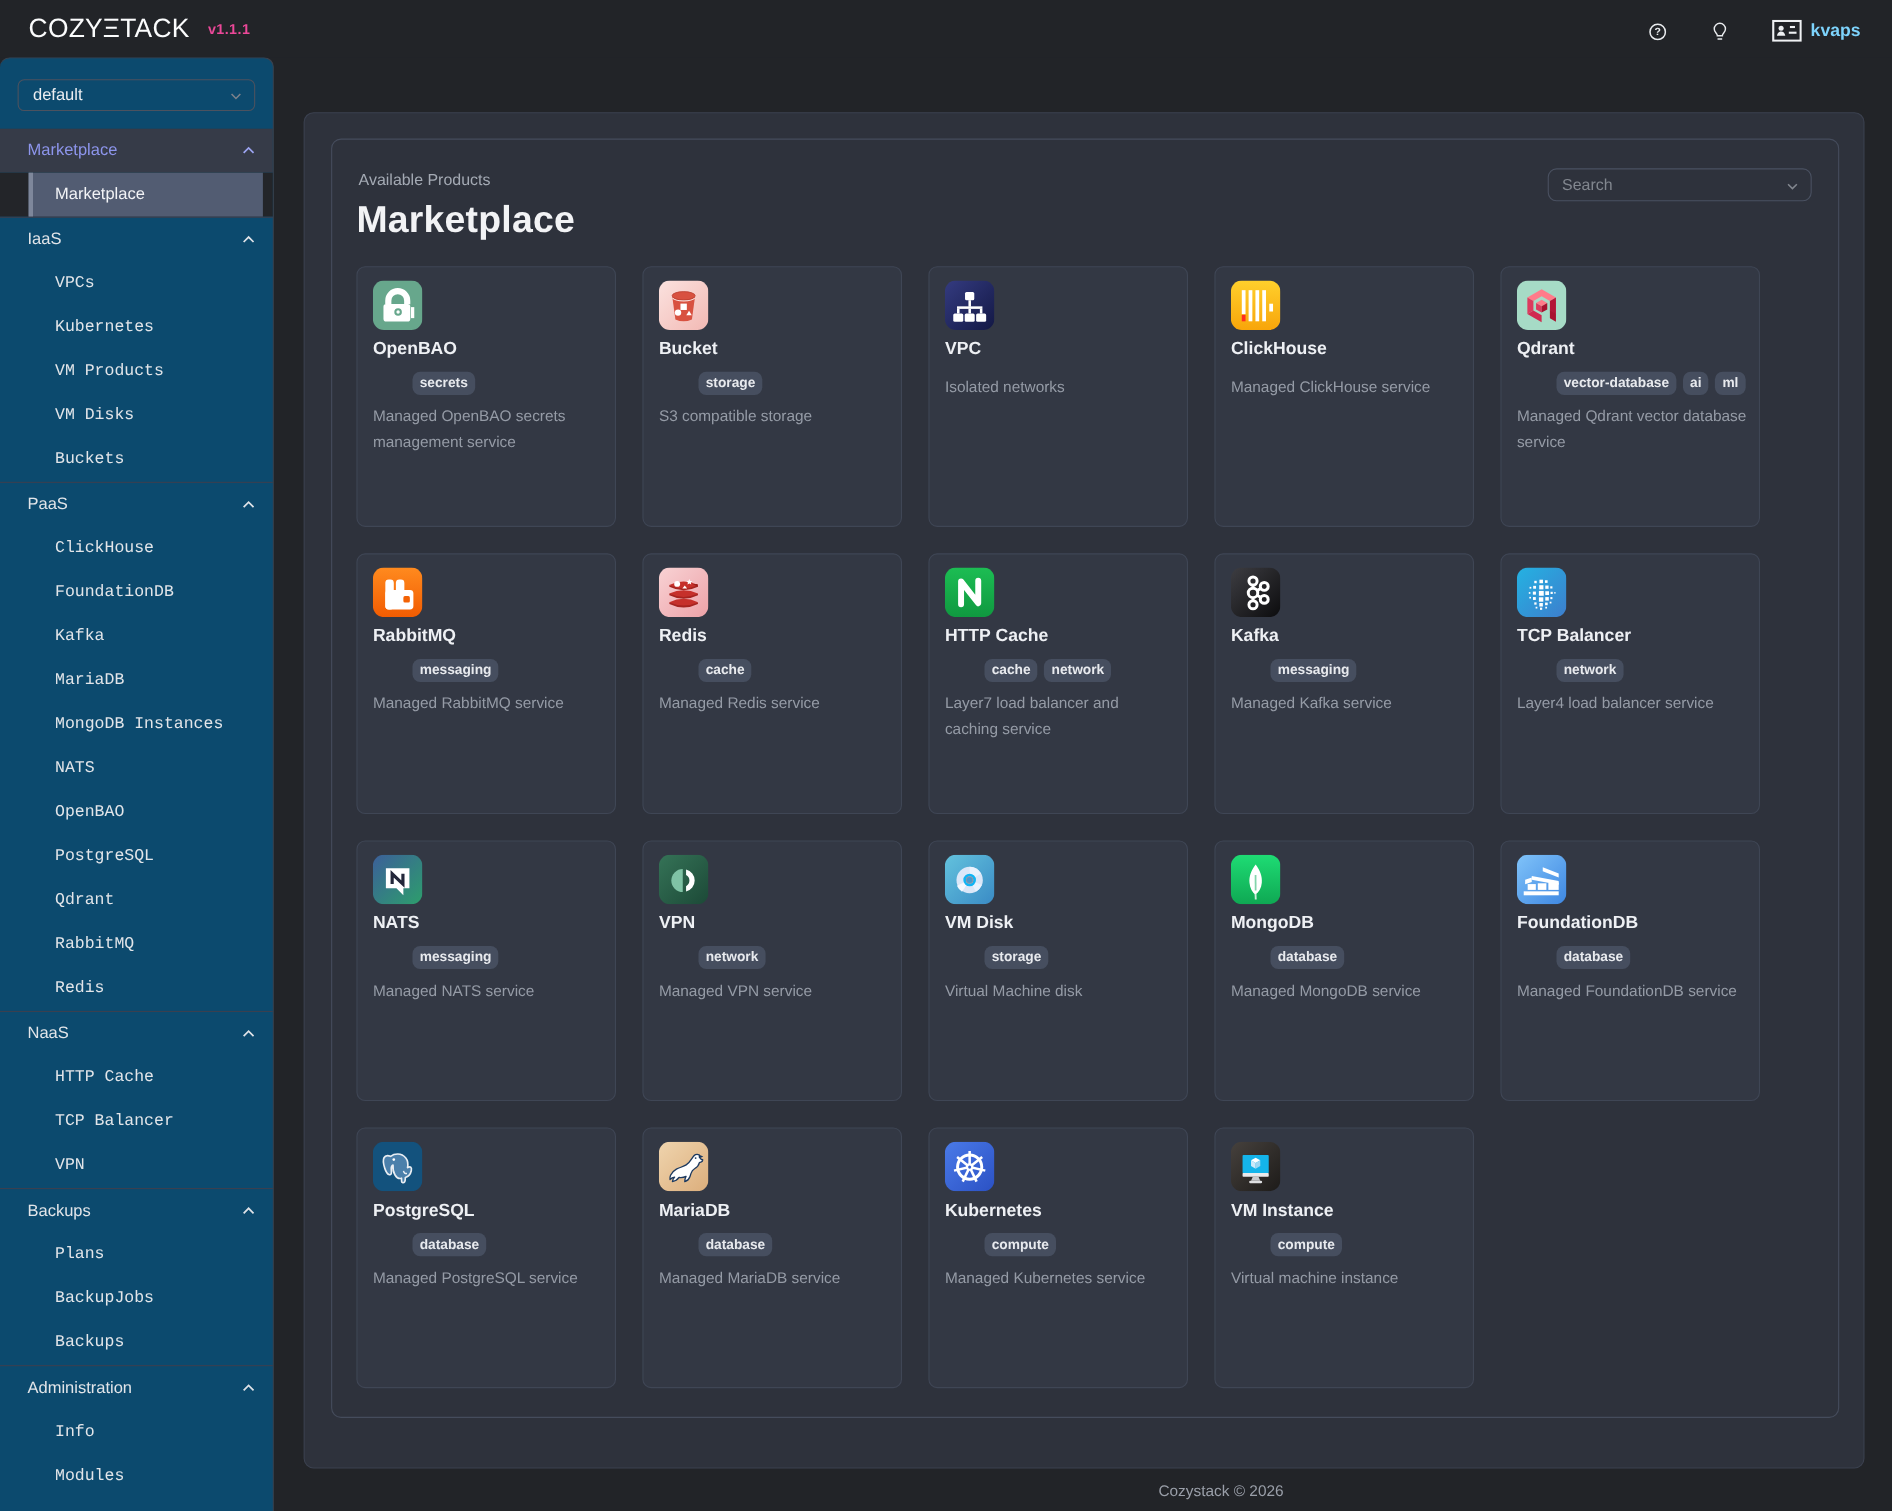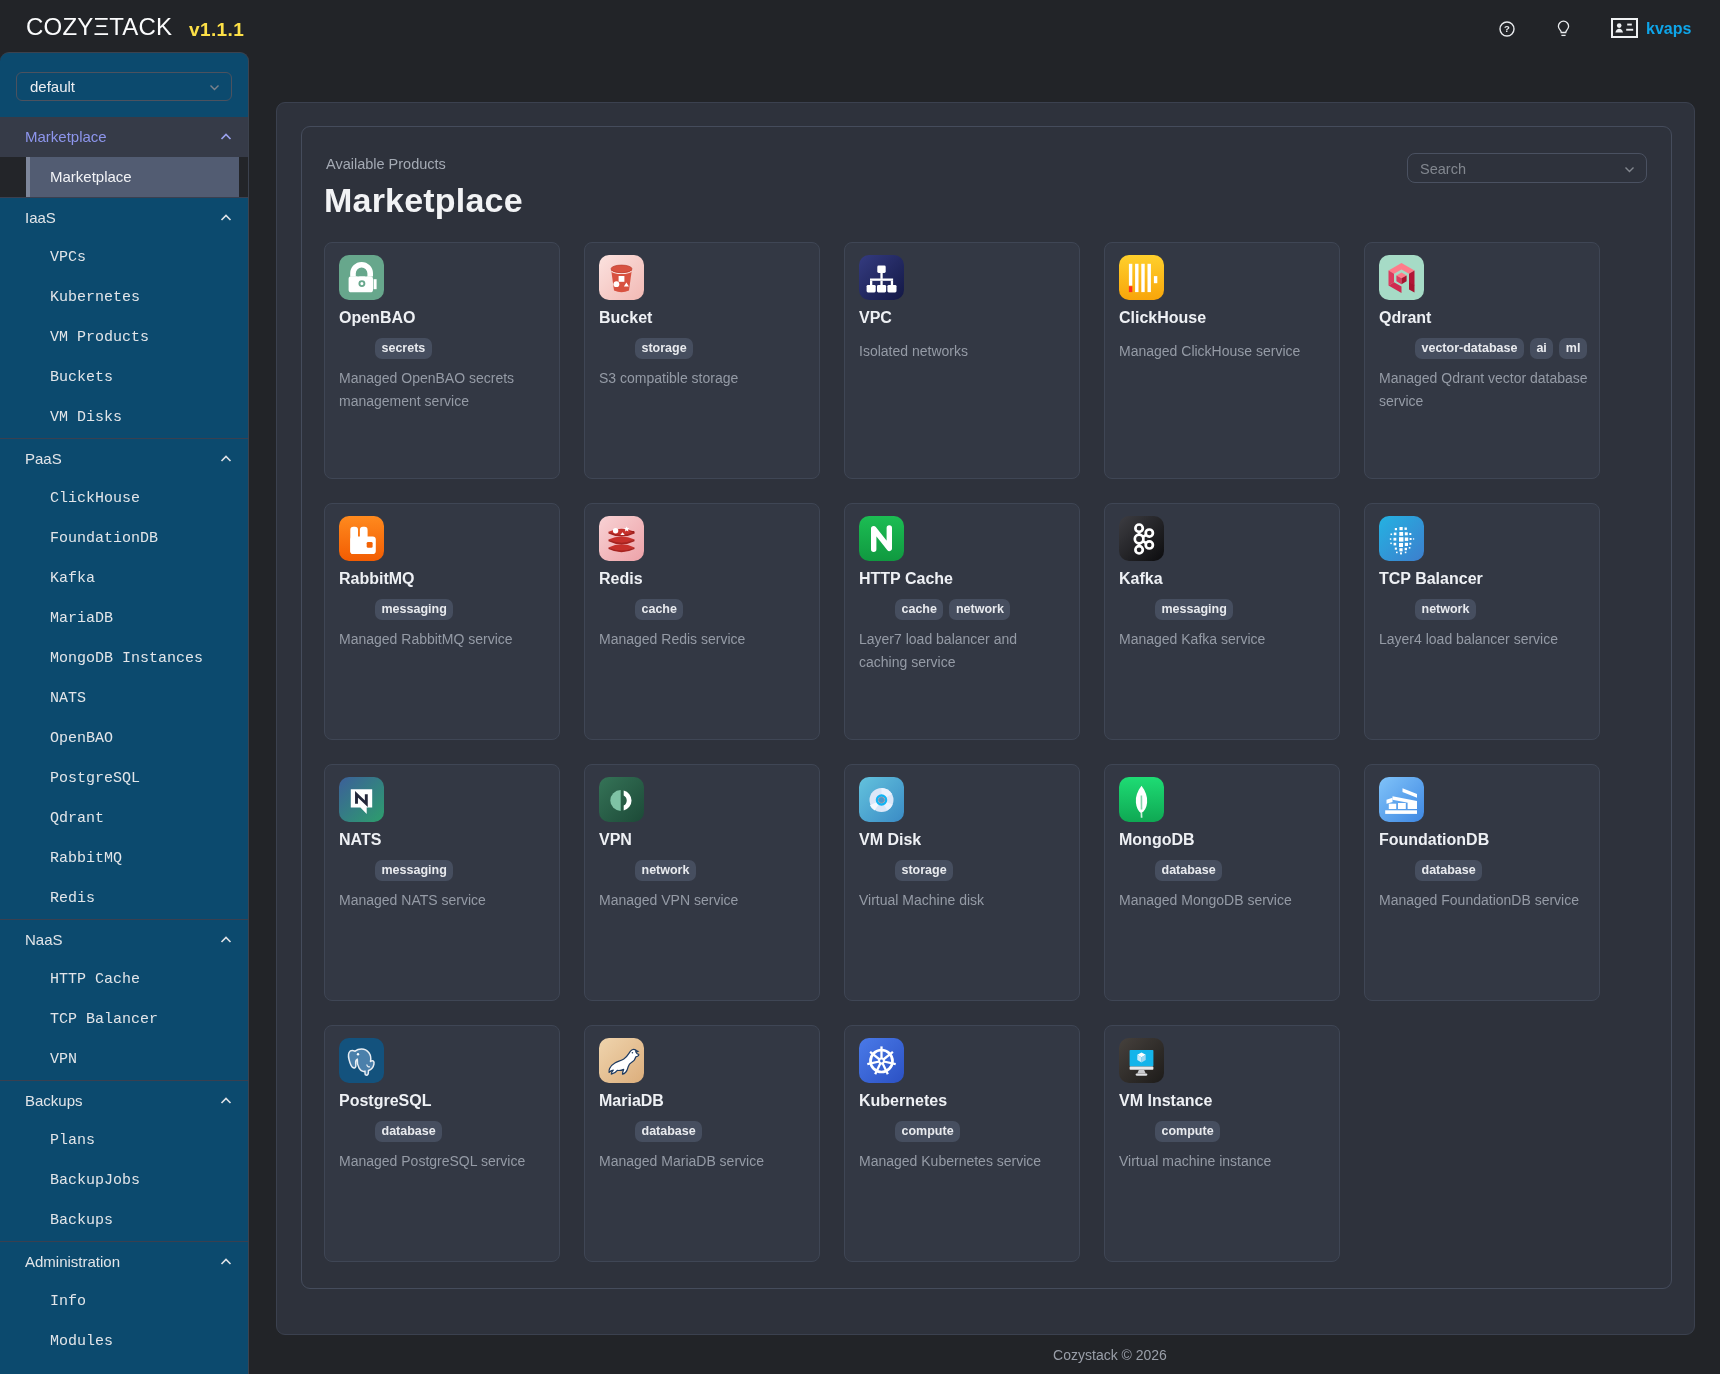--- a/index.html
+++ b/index.html
@@ -1,23 +1,23 @@
 <!DOCTYPE html>
 <html><head>
 <meta charset="utf-8">
 <style>
 * { margin:0; padding:0; box-sizing:border-box; }
 html,body { width:1720px; height:1374px; background:#222428; font-family:"Liberation Sans", sans-serif; overflow:hidden; position:relative; }
 
 
 .topbar { position:absolute; left:0; top:0; width:1720px; height:52px; background:#222428; }
 .logo { position:absolute; left:26px; top:13px; font-size:24px; font-weight:400; color:#fbfcfd; letter-spacing:0.2px; }
-.ver { position:absolute; left:189px; top:19px; font-size:19px; font-weight:700; color:#fde047; letter-spacing:0.4px; }
+.ver { position:absolute; left:189px; top:19px; font-size:13px; font-weight:700; color:#ec4899; letter-spacing:0.4px; }
 .hicon { position:absolute; top:0; }
-.kvaps { position:absolute; left:1646px; top:20px; font-size:16px; font-weight:600; color:#0ea5e9; }
+.kvaps { position:absolute; left:1646px; top:20px; font-size:16px; font-weight:600; color:#7dd3fc; }
 
 
 .sidebar { position:absolute; left:0; top:52px; width:249px; height:1322px; background:#0c4a6e; border-top:1px solid #3c424e; border-right:1px solid #3c424e; border-radius:9px 9px 0 0; }
 .select { position:absolute; left:16px; top:19px; width:216px; height:29px; border:1px solid #4c525f; border-radius:6px; }
 .select .txt { position:absolute; left:13px; top:5px; font-size:15px; color:#eceef1; }
 .select svg { position:absolute; right:10px; top:8px; }
 .nav { position:absolute; left:0; top:64px; width:248px; }
 .nrow { position:relative; height:40px; line-height:40px; font-size:15px; color:#e2e5e9; }
 .nhead { padding-left:25px; font-weight:400; }
 .nhead.bt { border-top:1px solid #3a4050; height:41px; line-height:40px; }
@@ -83,22 +83,22 @@
         </svg></div>
     <div class="nrow" style="background:#232529;">
         <div class="nactive">Marketplace</div>
       </div>
     <div class="nrow nhead bt">IaaS<svg class="chev" width="12" height="10" viewBox="0 0 12 10">
           <path d="M1.5 7 L6 2.5 L10.5 7" fill="none" stroke="#dfe2e7" stroke-width="1.6"></path>
         </svg></div>
     <div class="nrow nitem">VPCs</div>
     <div class="nrow nitem">Kubernetes</div>
     <div class="nrow nitem">VM Products</div>
+    <div class="nrow nitem">VM Disks</div>
     <div class="nrow nitem">Buckets</div>
-    <div class="nrow nitem">VM Disks</div>
     <div class="nrow nhead bt">PaaS<svg class="chev" width="12" height="10" viewBox="0 0 12 10">
           <path d="M1.5 7 L6 2.5 L10.5 7" fill="none" stroke="#dfe2e7" stroke-width="1.6"></path>
         </svg></div>
     <div class="nrow nitem">ClickHouse</div>
     <div class="nrow nitem">FoundationDB</div>
     <div class="nrow nitem">Kafka</div>
     <div class="nrow nitem">MariaDB</div>
     <div class="nrow nitem">MongoDB Instances</div>
     <div class="nrow nitem">NATS</div>
     <div class="nrow nitem">OpenBAO</div>

